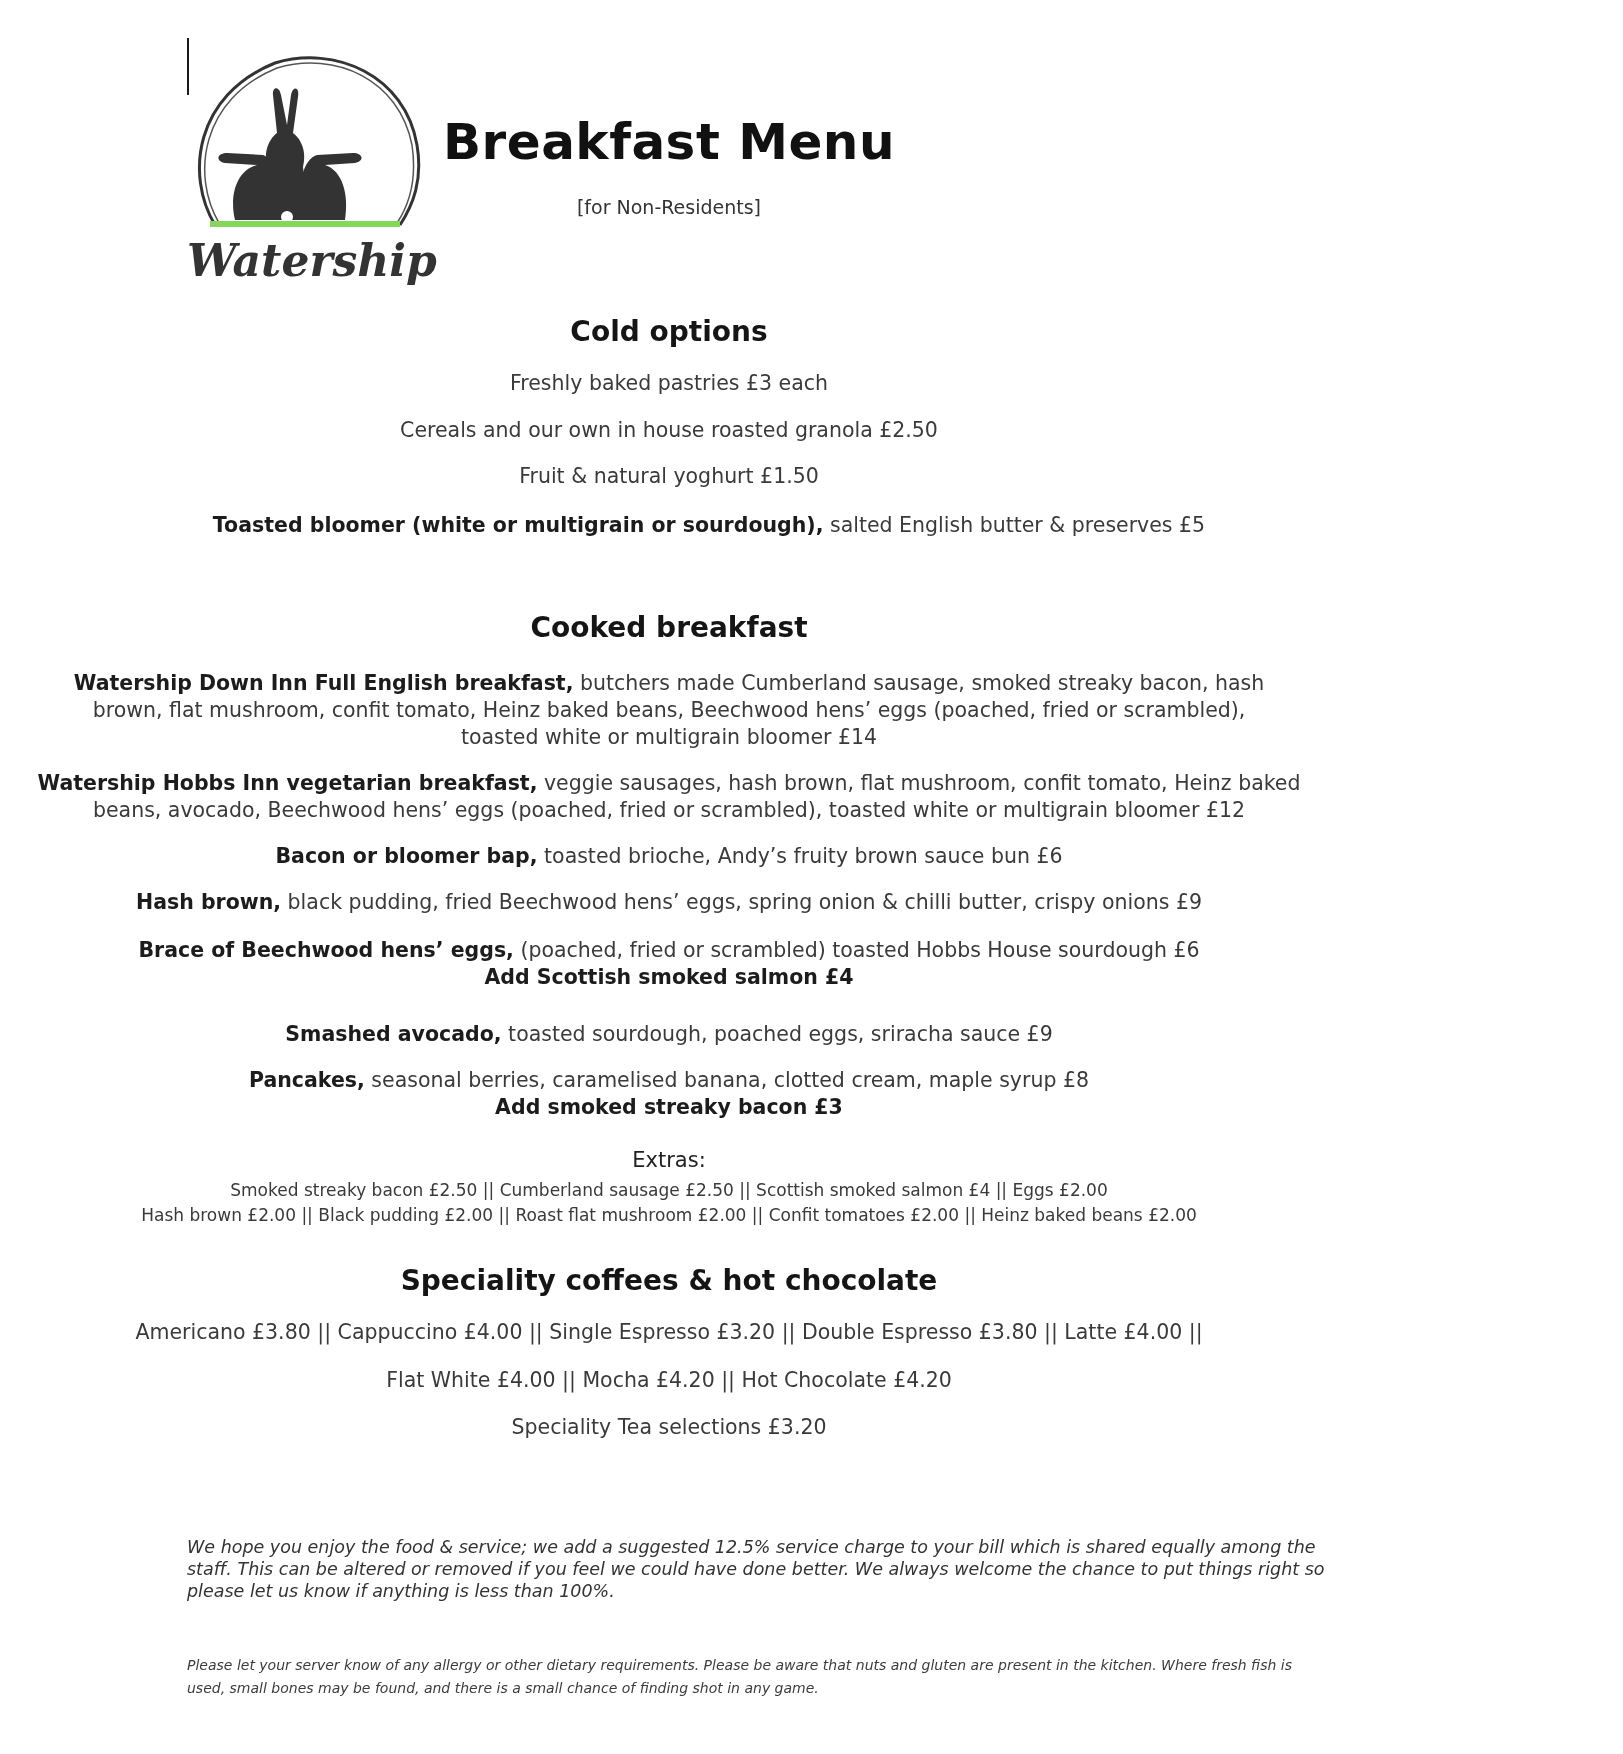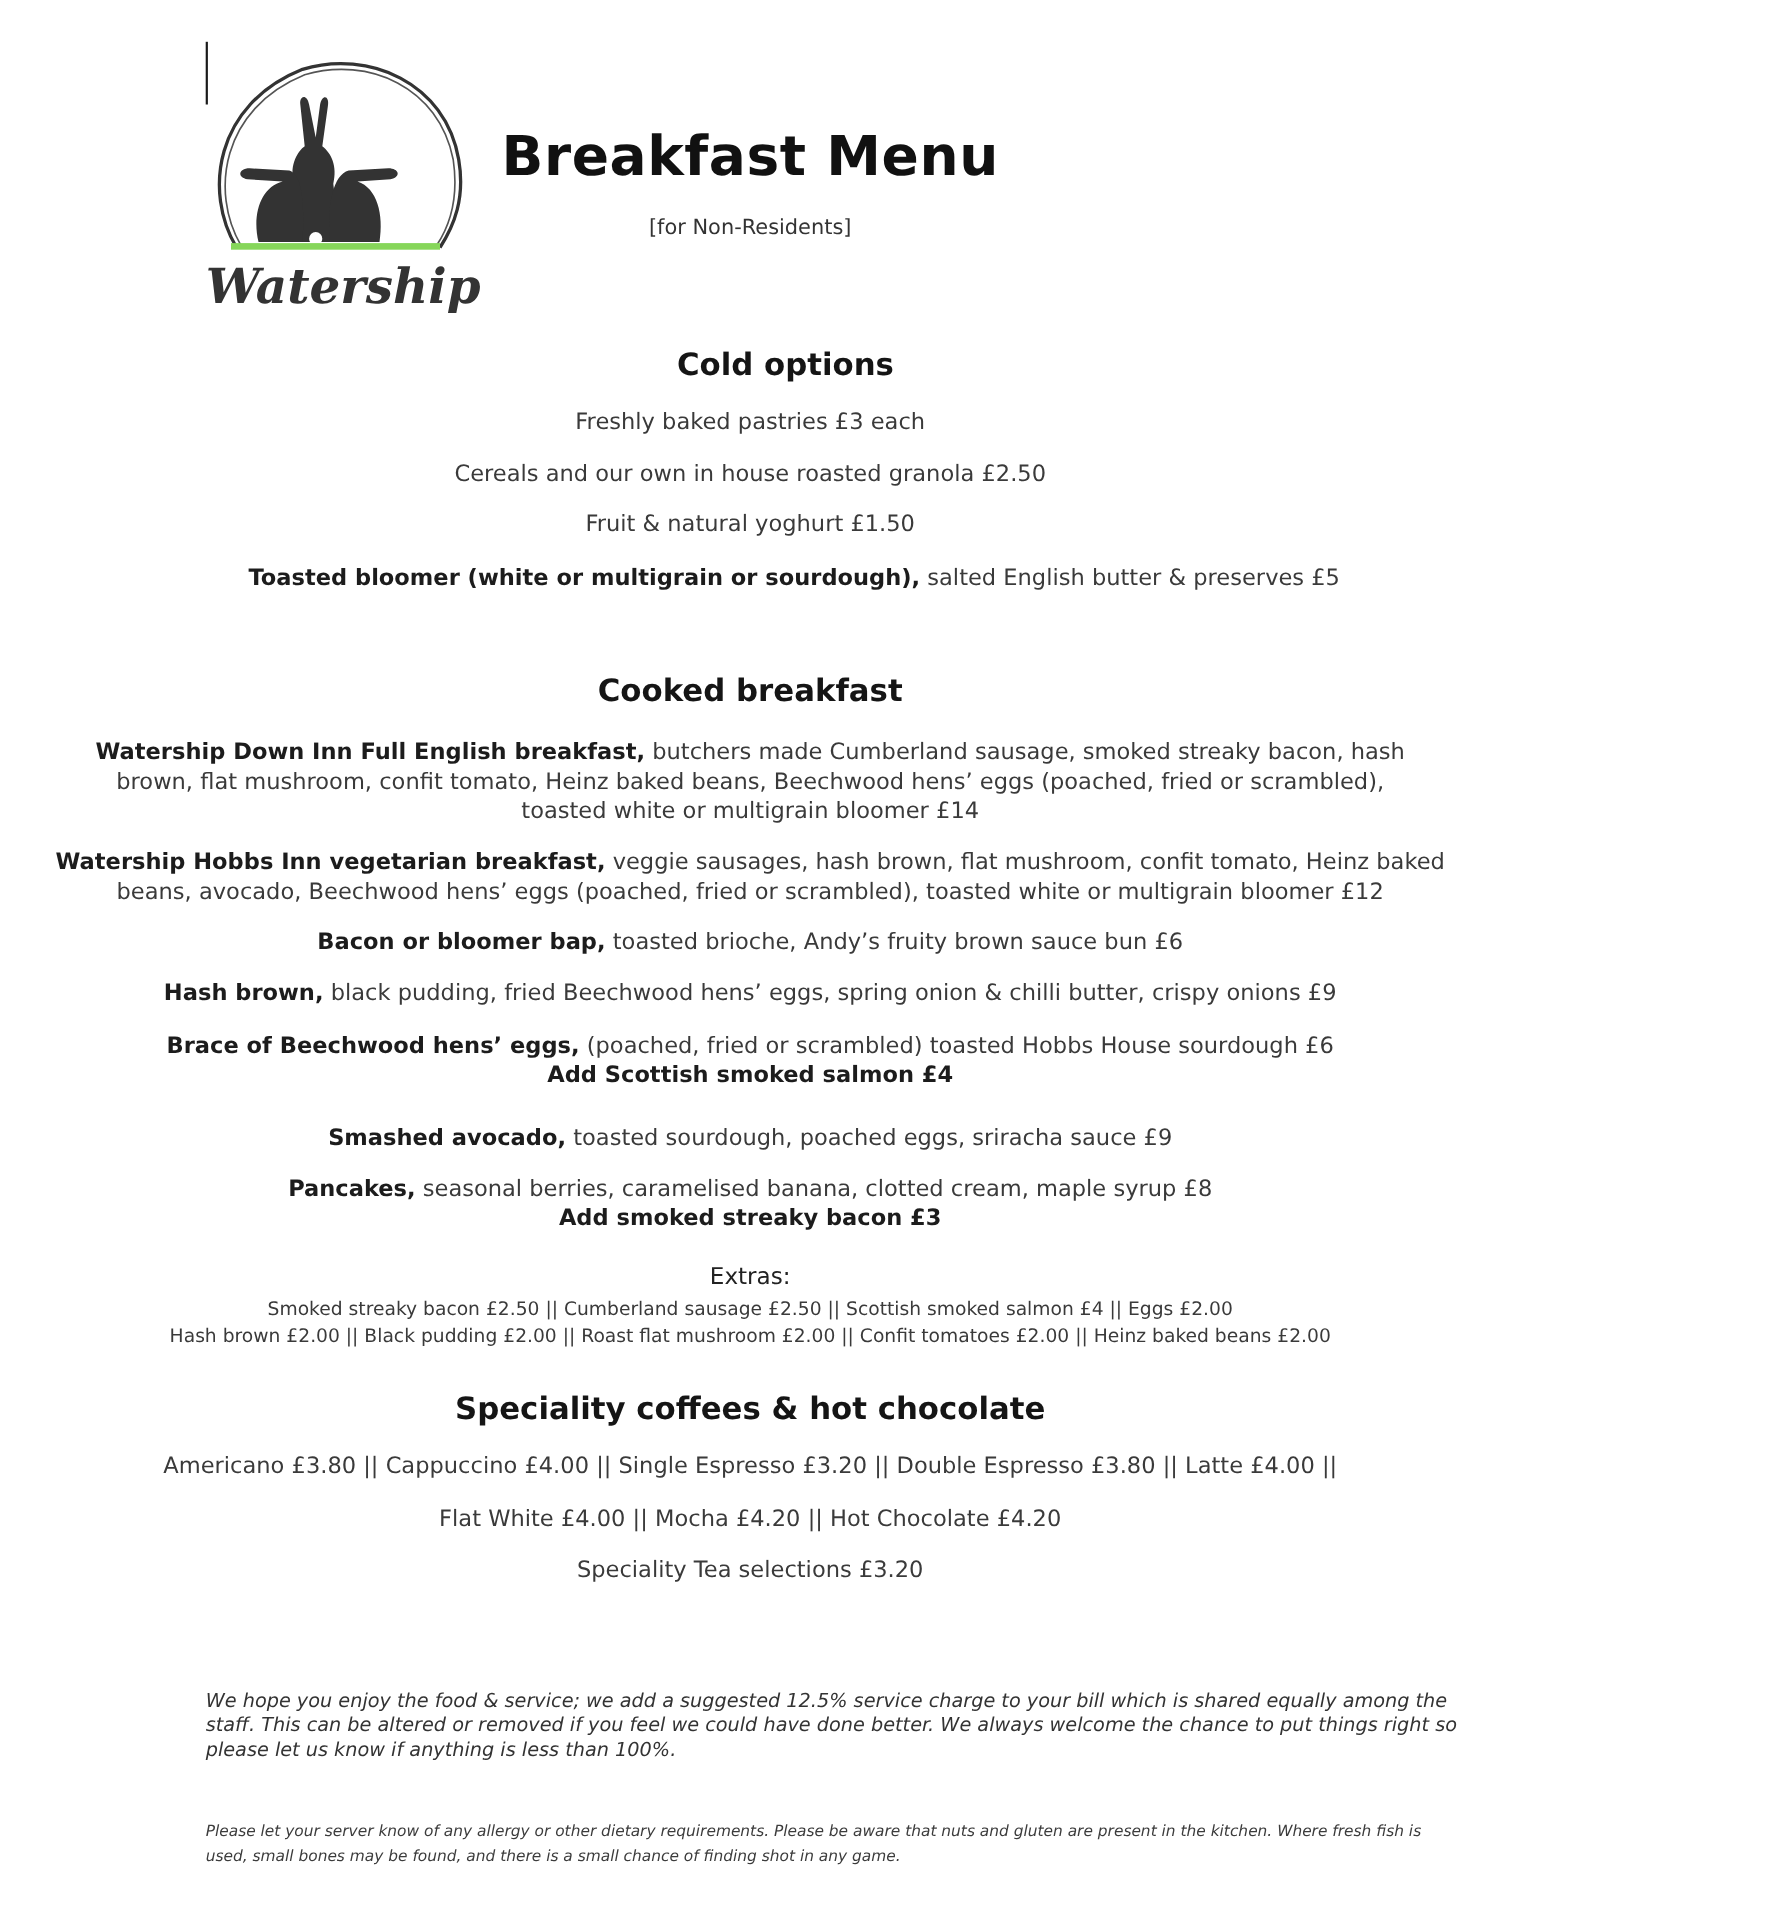--- a/index.html
+++ b/index.html
@@ -1,19 +1,19 @@
 <!DOCTYPE html>
 <html><head>
 <meta charset="utf-8">
 <style>
   html, body { margin:0; padding:0; background:#ffffff; }
   body { width:1623px; height:1754px; position:relative; overflow:hidden;
          font-family:"DejaVu Sans", sans-serif; color:#2b2b2b; }
   .abs { position:absolute; }
-  .center { position:absolute; left:13px; width:1338px; text-align:center; }
+  .center { position:absolute; left:0; width:1338px; text-align:center; }
   .cursor { left:187px; top:38px; width:2px; height:57px; background:#1a1a1a; }
   .logo { left:185px; top:55px; width:245px; height:290px; }
   .title { font-size:50px; font-weight:bold; color:#111; letter-spacing:0.5px; }
   .subtitle { font-size:19px; color:#333; }
   .h2 { font-size:28px; font-weight:bold; color:#151515; }
   .item { font-size:20.5px; color:#3a3a3a; line-height:27px; white-space:nowrap; }
   .item b { color:#1c1c1c; font-weight:bold; }
   .extras-h { font-size:21px; color:#222; }
   .extras { font-size:17px; color:#3a3a3a; line-height:25px; }
   .note { left:187px; width:1280px; font-style:italic; color:#333; }
@@ -42,21 +42,21 @@
     <rect x="25" y="166" width="190" height="6" fill="#86d65a"></rect>
   </svg>
   <div class="abs" style="left:0; top:180px; width:245px; text-align:left; font-family:'DejaVu Serif', serif; font-style:italic; font-weight:bold; color:#333; font-size:44px; line-height:52px;">
     <div style="padding-left:2px;">Watership</div>
   </div>
 </div>
 
 <div class="center title" style="top:113px;">Breakfast Menu</div>
 <div class="center subtitle" style="top:196px;">[for Non-Residents]</div>
 
-<div class="center h2" style="top:315px;padding-left:32px;">Cold options</div>
+<div class="center h2" style="top:315px;">Cold options</div>
 <div class="center item" style="top:370px;"><b></b><span>Freshly baked pastries £3 each</span></div>
 <div class="center item" style="top:417px;"><b></b><span>Cereals and our own in house roasted granola £2.50</span></div>
 <div class="center item" style="top:463px;"><b></b><span>Fruit &amp; natural yoghurt £1.50</span></div>
 <div class="center item" style="top:512px;padding-left:40px;"><b>Toasted bloomer (white or multigrain or sourdough),</b><span> salted English butter &amp; preserves £5</span></div>
 
 <div class="center h2" style="top:611px;">Cooked breakfast</div>
 
 <div class="center item" style="top:670px;">
   <div><b>Watership Down Inn Full English breakfast,</b><span> butchers made Cumberland sausage, smoked streaky bacon, hash</span></div>
   <div>brown, flat mushroom, confit tomato, Heinz baked beans, Beechwood hens’ eggs (poached, fried or scrambled),</div>

